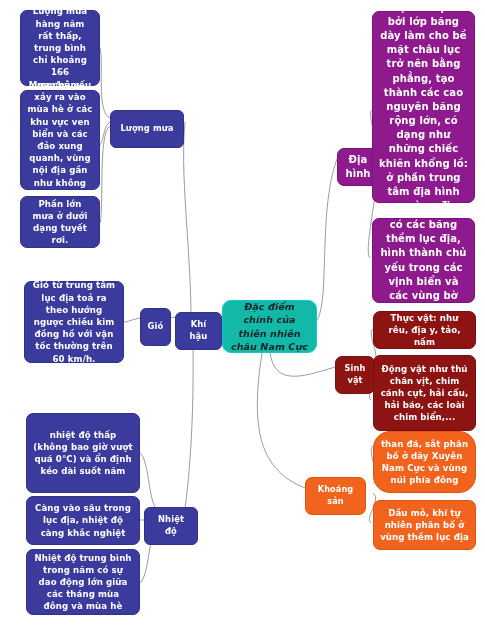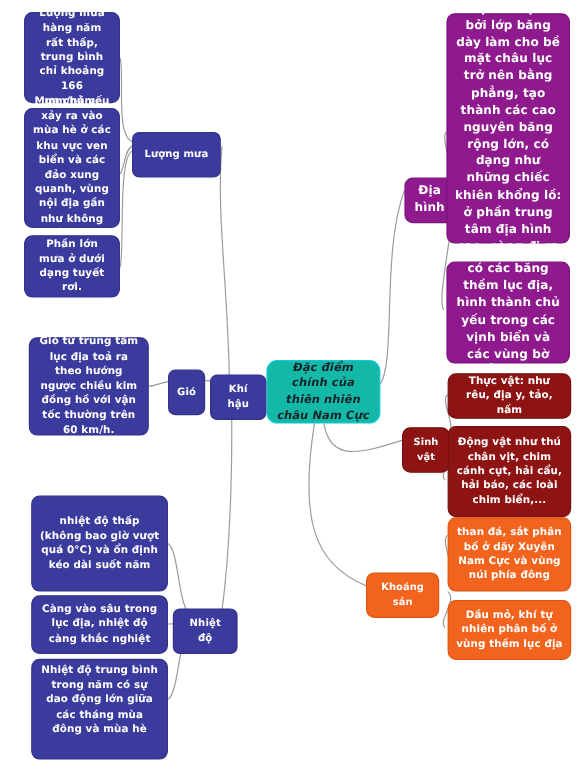--- a/index.html
+++ b/index.html
@@ -157,21 +157,21 @@
   <div class="node n-blue" style="left:24px; top:281px; width:100px; height:82px;">
     <span>Gió từ trung tâm lục địa toả ra theo hướng ngược chiều kim đồng hồ với vận tốc thường trên 60 km/h.</span>
   </div>
 
   <div class="node n-blue" style="left:26px; top:413px; width:114px; height:80px;">
     <span>nhiệt độ thấp (không bao giờ vượt quá 0°C) và ổn định kéo dài suốt năm</span>
   </div>
   <div class="node n-blue" style="left:26px; top:496px; width:114px; height:49px;">
     <span>Càng vào sâu trong lục địa, nhiệt độ càng khắc nghiệt</span>
   </div>
-  <div class="node n-blue" style="left:26px; top:549px; width:114px; height:84px;align-items:flex-end;">
+  <div class="node n-blue" style="left:26px; top:549px; width:114px; height:66px;">
     <span>Nhiệt độ trung bình trong năm có sự dao động lớn giữa các tháng mùa đông và mùa hè</span>
   </div>
 
   <div class="node n-purple" style="left:337px; top:148px; width:42px; height:22px; font-size:10px;">
     <span>Địa hình</span>
   </div>
   <div class="node n-purple" style="left:372px; top:11px; width:103px; height:192px;">
     <span>Gần như toàn bộ địa hình được bao phủ bởi lớp băng dày làm cho bề mặt châu lục trở nên bằng phẳng, tạo thành các cao nguyên băng rộng lớn, có dạng như những chiếc khiên khổng lồ: ở phần trung tâm địa hình cao, càng đi ra ngoài rìa càng thấp dần.</span>
   </div>
   <div class="node n-purple" style="left:372px; top:218px; width:103px; height:85px;">
@@ -184,20 +184,20 @@
   <div class="node n-red" style="left:373px; top:355px; width:103px; height:76px;">
     <span>Động vật như thú chân vịt, chim cánh cụt, hải cẩu, hải báo, các loài chim biển,...</span>
   </div>
   <div class="node n-red" style="left:373px; top:311px; width:103px; height:37px;">
     <span>Thực vật: như rêu, địa y, tảo, nấm</span>
   </div>
 
   <div class="node n-orange" style="left:305px; top:477px; width:61px; height:22px; font-size:8.2px;">
     <span>Khoáng sản</span>
   </div>
-  <div class="node n-orange" style="left:373px; top:431px; width:103px; height:62px;">
+  <div class="node n-orange" style="left:373px; top:431px; width:103px; height:62px;border-radius:17px;">
     <span>than đá, sắt phân bố ở dãy Xuyên Nam Cực và vùng núi phía đông</span>
   </div>
   <div class="node n-orange" style="left:373px; top:500px; width:103px; height:50px;">
     <span>Dầu mỏ, khí tự nhiên phân bố ở vùng thềm lục địa</span>
   </div>
 
 </div>
 
 </body></html>

